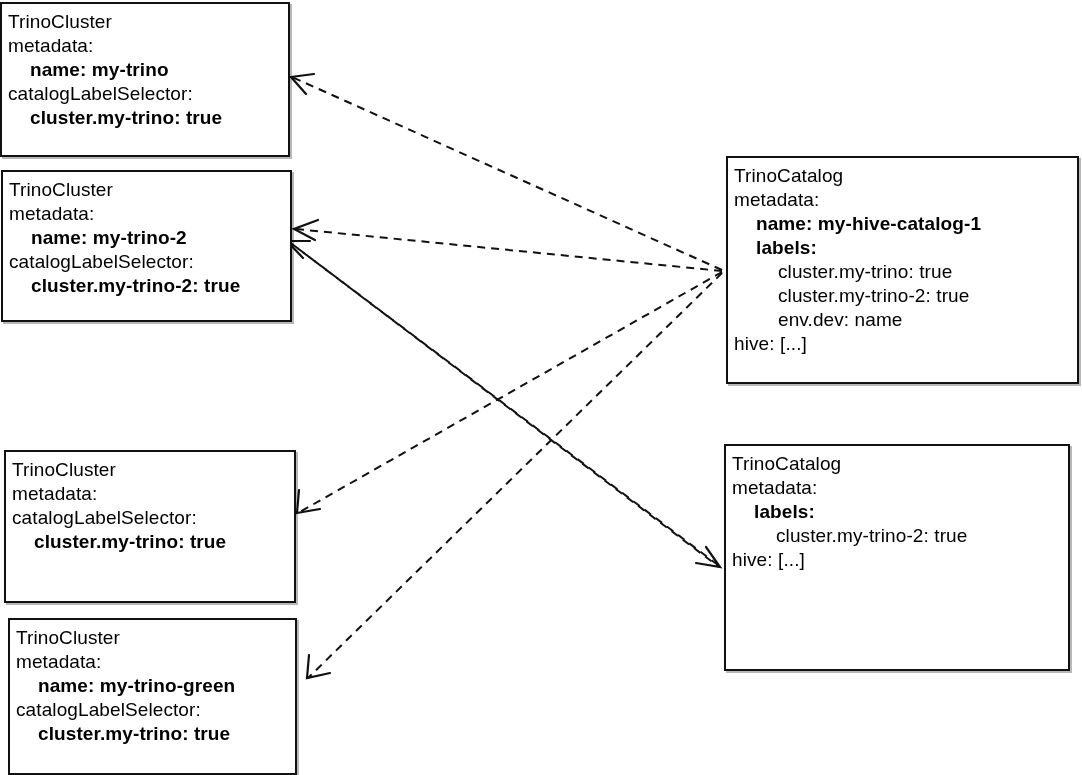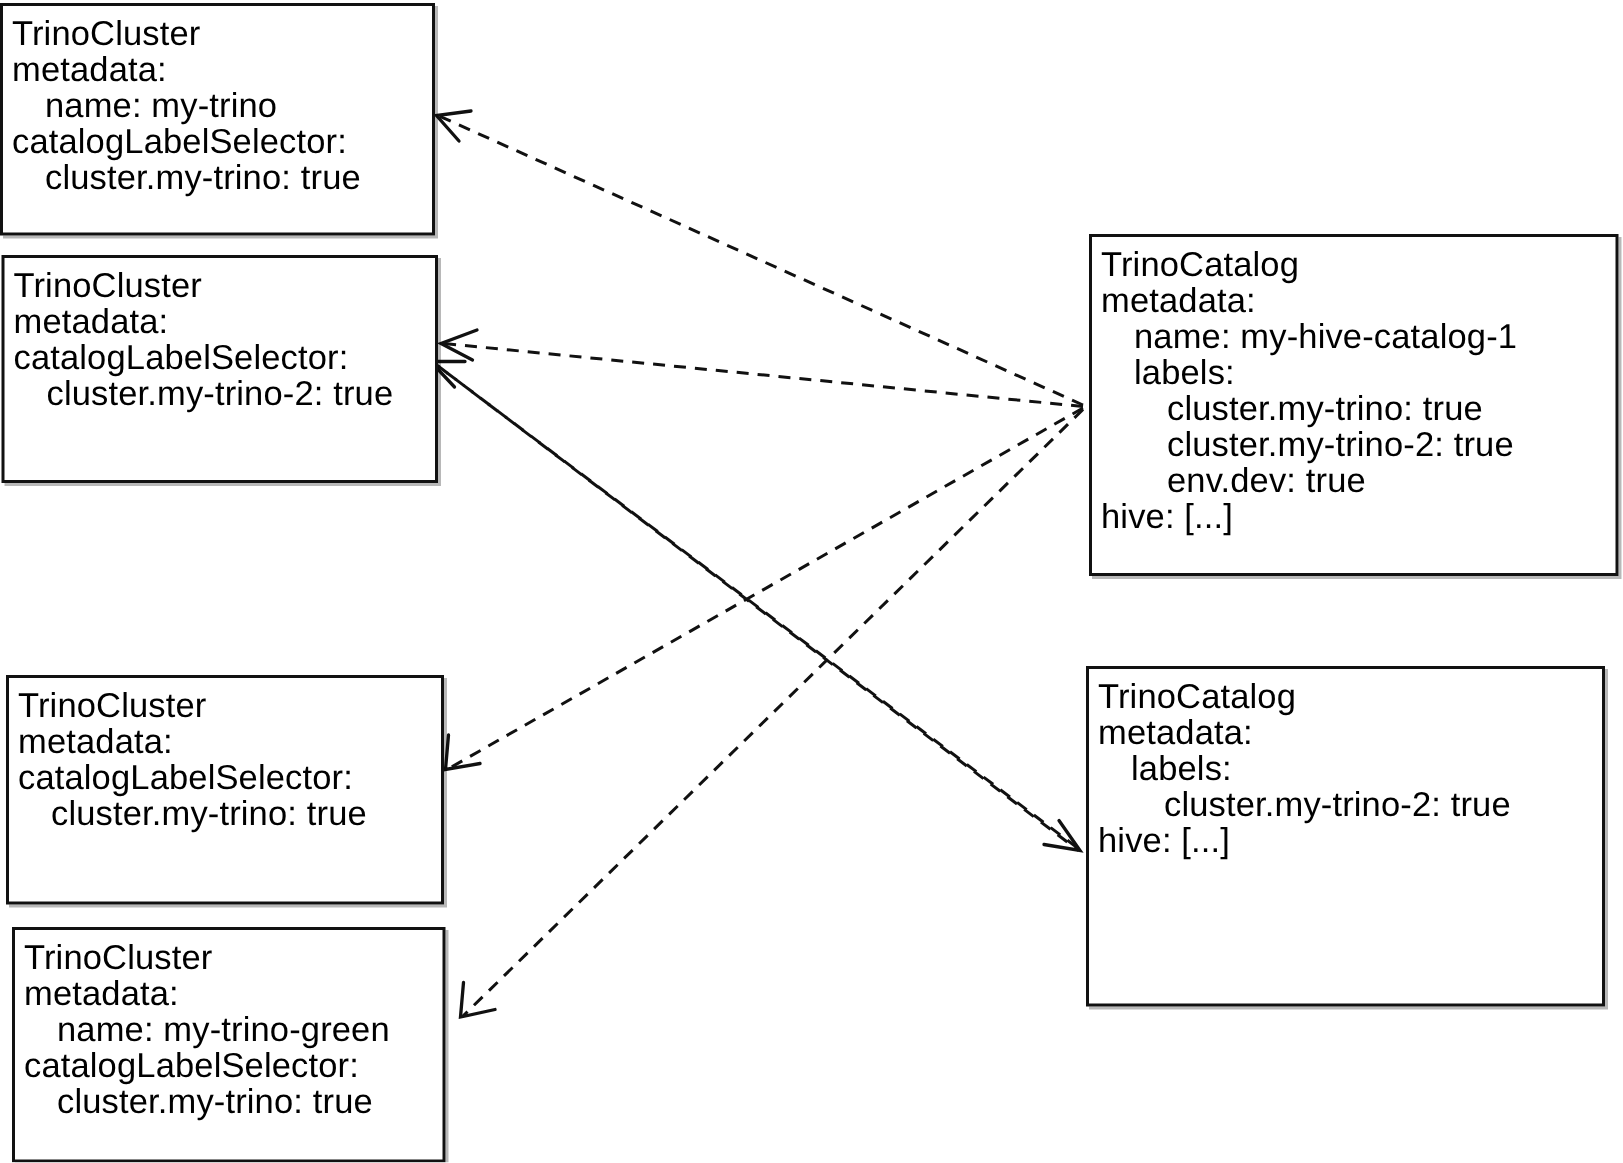--- a/index.html
+++ b/index.html
@@ -20,27 +20,27 @@
     box-sizing: border-box;
     background: #ffffff;
     border: 2px solid #111111;
     box-shadow: 2px 2px 0 rgba(0,0,0,0.28);
     z-index: 3;
   }
   .node-body {
     padding: 6px 0 0 6px;
   }
   .line {
-    font-size: 23px;
+    font-size: 19px;
     line-height: 24px;
     color: #000000;
     white-space: pre;
     letter-spacing: 0.1px;
   }
-  .indent-1 { padding-left: 22px; }
+  .indent-1 { padding-left: 22px; font-weight: bold; }
   .indent-2 { padding-left: 44px; }
   svg.edges {
     position: absolute;
     left: 0;
     top: 0;
     width: 1082px;
     height: 775px;
     z-index: 1;
     pointer-events: none;
   }
@@ -84,20 +84,21 @@
           <div class="line indent-0">metadata:</div>
           <div class="line indent-1">name: my-trino</div>
           <div class="line indent-0">catalogLabelSelector:</div>
           <div class="line indent-1">cluster.my-trino: true</div>
         </div>
       </div>
       <div class="node" style="left: 1px; top: 170px; width: 291px; height: 152px;">
         <div class="node-body">
           <div class="line indent-0">TrinoCluster</div>
           <div class="line indent-0">metadata:</div>
+          <div class="line indent-1">name: my-trino-2</div>
           <div class="line indent-0">catalogLabelSelector:</div>
           <div class="line indent-1">cluster.my-trino-2: true</div>
         </div>
       </div>
       <div class="node" style="left: 4px; top: 450px; width: 292px; height: 153px;">
         <div class="node-body">
           <div class="line indent-0">TrinoCluster</div>
           <div class="line indent-0">metadata:</div>
           <div class="line indent-0">catalogLabelSelector:</div>
           <div class="line indent-1">cluster.my-trino: true</div>
@@ -113,21 +114,21 @@
         </div>
       </div>
       <div class="node" style="left: 726px; top: 156px; width: 353px; height: 228px;">
         <div class="node-body">
           <div class="line indent-0">TrinoCatalog</div>
           <div class="line indent-0">metadata:</div>
           <div class="line indent-1">name: my-hive-catalog-1</div>
           <div class="line indent-1">labels:</div>
           <div class="line indent-2">cluster.my-trino: true</div>
           <div class="line indent-2">cluster.my-trino-2: true</div>
-          <div class="line indent-2">env.dev: true</div>
+          <div class="line indent-2">env.dev: name</div>
           <div class="line indent-0">hive: [...]</div>
         </div>
       </div>
       <div class="node" style="left: 724px; top: 444px; width: 346px; height: 227px;">
         <div class="node-body">
           <div class="line indent-0">TrinoCatalog</div>
           <div class="line indent-0">metadata:</div>
           <div class="line indent-1">labels:</div>
           <div class="line indent-2">cluster.my-trino-2: true</div>
           <div class="line indent-0">hive: [...]</div>

